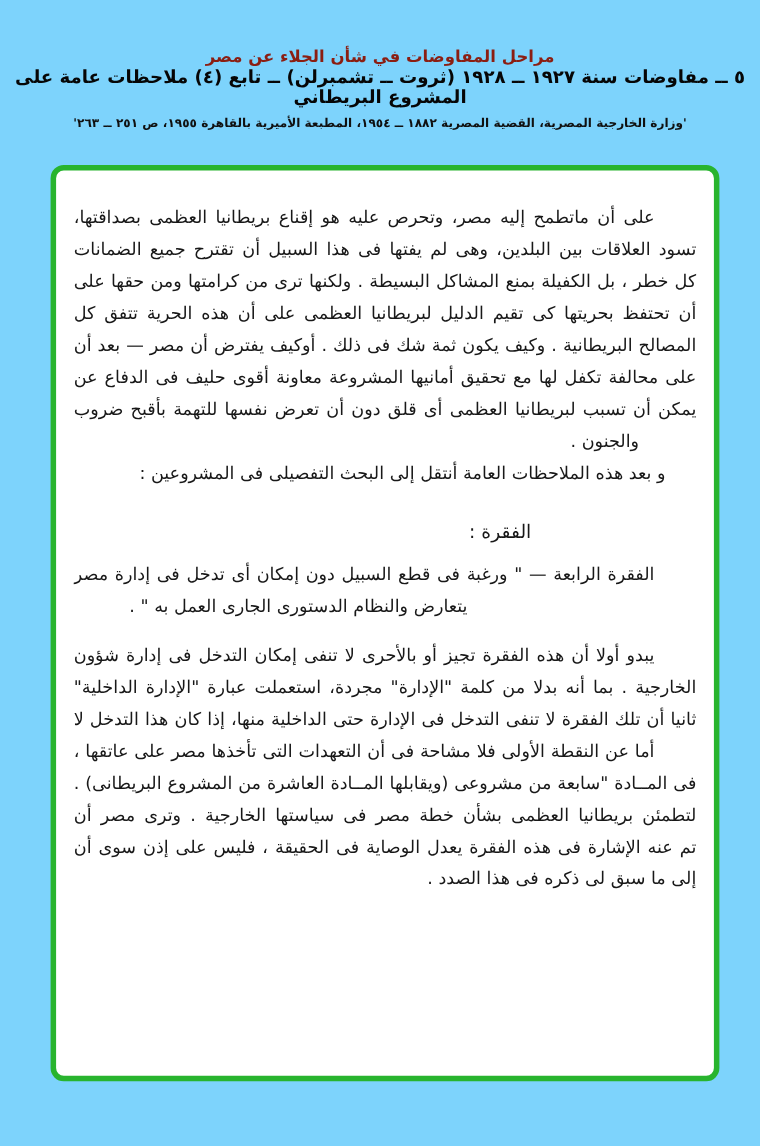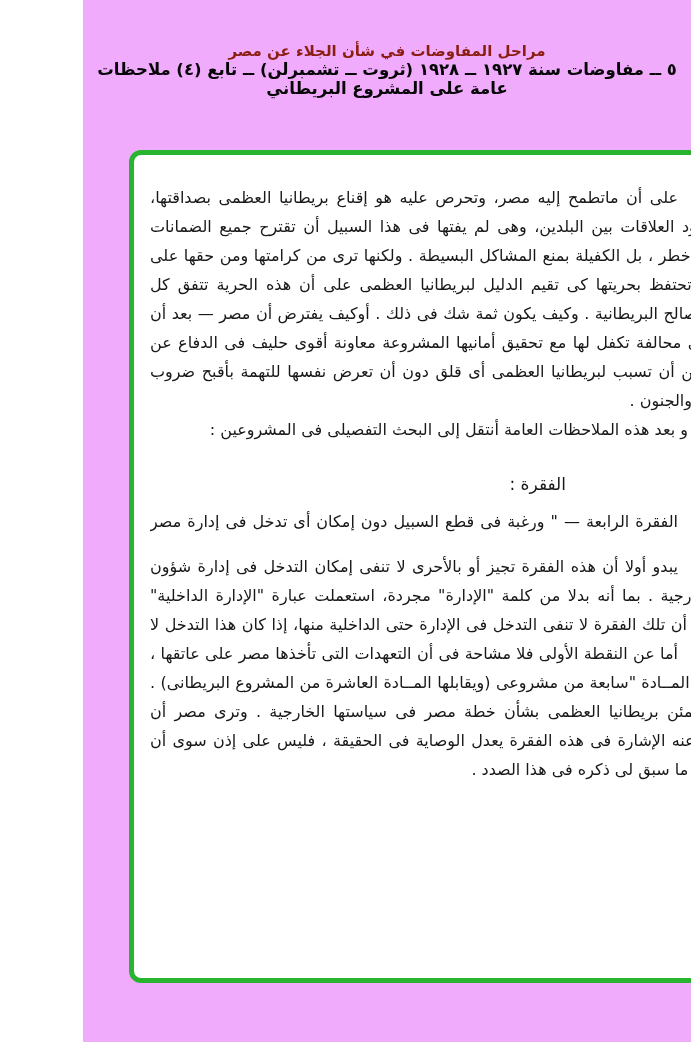--- a/index.html
+++ b/index.html
@@ -3,22 +3,22 @@
 <meta charset="utf-8">
 <style>
   :root{
     --title-color:#8b1e12;
     --frame-green:#28b42e;
     --text-color:#181818;
   }
   html,body{margin:0;padding:0;background:#ffffff;}
   .page{
     position:relative;
-    width:608px;height:1042px;
-    background:#f0abfc;
+    width:691px;height:1042px;
+    background:#7dd3fc;
     font-family:"DejaVu Sans",sans-serif;
     direction:rtl;
     overflow:hidden;
   }
   .header{position:absolute;top:0;left:0;right:0;text-align:center;color:#0a0a0a;}
   .title{
     margin-top:42px;
     font-size:15px;font-weight:bold;
     color:var(--title-color,#8b1e12);
   }
@@ -53,30 +53,31 @@
   .p2-line{margin-top:0;margin-right:28px;}
   .section-heading{
     margin-top:26px;margin-right:150px;
     font-size:17px;
   }
   .p3-start{margin-top:8px;}
   .p3-last{margin-right:208px;}
   .p4-start{margin-top:16px;}
   .p4-last{margin-right:162px;}
   .p5-last{}
-  .p1-last{margin-right:24px;}
+  .p1-last{margin-right:52px;}
 </style>
 </head>
 <body>
 
 <div class="page">
 
   <div class="header">
     <div class="title">مراحل المفاوضات في شأن الجلاء عن مصر</div>
     <div class="subtitle">٥ ــ مفاوضات سنة ١٩٢٧ ــ ١٩٢٨ (ثروت ــ تشمبرلن) ــ تابع (٤) ملاحظات عامة على المشروع البريطاني</div>
+    <div class="source">'وزارة الخارجية المصرية، القضية المصرية ١٨٨٢ ــ ١٩٥٤، المطبعة الأميرية بالقاهرة ١٩٥٥، ص ٢٥١ ــ ٢٦٣'</div>
   </div>
 
   <div class="frame">
 
     <div>
       <div class="ln j indent1">على أن ماتطمح إليه مصر، وتحرص عليه هو إقناع بريطانيا العظمى بصداقتها، وجعل الثقة</div>
       <div class="ln j">تسود العلاقات بين البلدين، وهى لم يفتها فى هذا السبيل أن تقترح جميع الضمانات الكفيلة باتقاء</div>
       <div class="ln j">كل خطر ، بل الكفيلة بمنع المشاكل البسيطة . ولكنها ترى من كرامتها ومن حقها على نفسها</div>
       <div class="ln j">أن تحتفظ بحريتها كى تقيم الدليل لبريطانيا العظمى على أن هذه الحرية تتفق كل الاتفاق مع حماية</div>
       <div class="ln j">المصالح البريطانية . وكيف يكون ثمة شك فى ذلك . أوكيف يفترض أن مصر — بعد أن حصلت</div>
@@ -84,20 +85,21 @@
       <div class="ln j">يمكن أن تسبب لبريطانيا العظمى أى قلق دون أن تعرض نفسها للتهمة بأقبح ضروب الحماقه</div>
       <div class="ln r p1-last">والجنون .</div>
     </div>
 
     <div class="ln r p2-line">و بعد هذه الملاحظات العامة أنتقل إلى البحث التفصيلى فى المشروعين :</div>
 
     <div class="ln r section-heading">الفقرة :</div>
 
     <div>
       <div class="ln j indent1 p3-start">الفقرة الرابعة — " ورغبة فى قطع السبيل دون إمكان أى تدخل فى إدارة مصر الداخلية</div>
+      <div class="ln r p3-last">يتعارض والنظام الدستورى الجارى العمل به " .</div>
     </div>
 
     <div>
       <div class="ln j indent1 p4-start">يبدو أولا أن هذه الفقرة تجيز أو بالأحرى لا تنفى إمكان التدخل فى إدارة شؤون مصر</div>
       <div class="ln j">الخارجية . بما أنه بدلا من كلمة "الإدارة" مجردة، استعملت عبارة "الإدارة الداخلية" ويبدو</div>
       <div class="ln j">ثانيا أن تلك الفقرة لا تنفى التدخل فى الإدارة حتى الداخلية منها، إذا كان هذا التدخل لا يتعارض</div>
     </div>
 
     <div>
       <div class="ln j indent1">أما عن النقطة الأولى فلا مشاحة فى أن التعهدات التى تأخذها مصر على عاتقها ، والتى ورد ذكرها</div>

